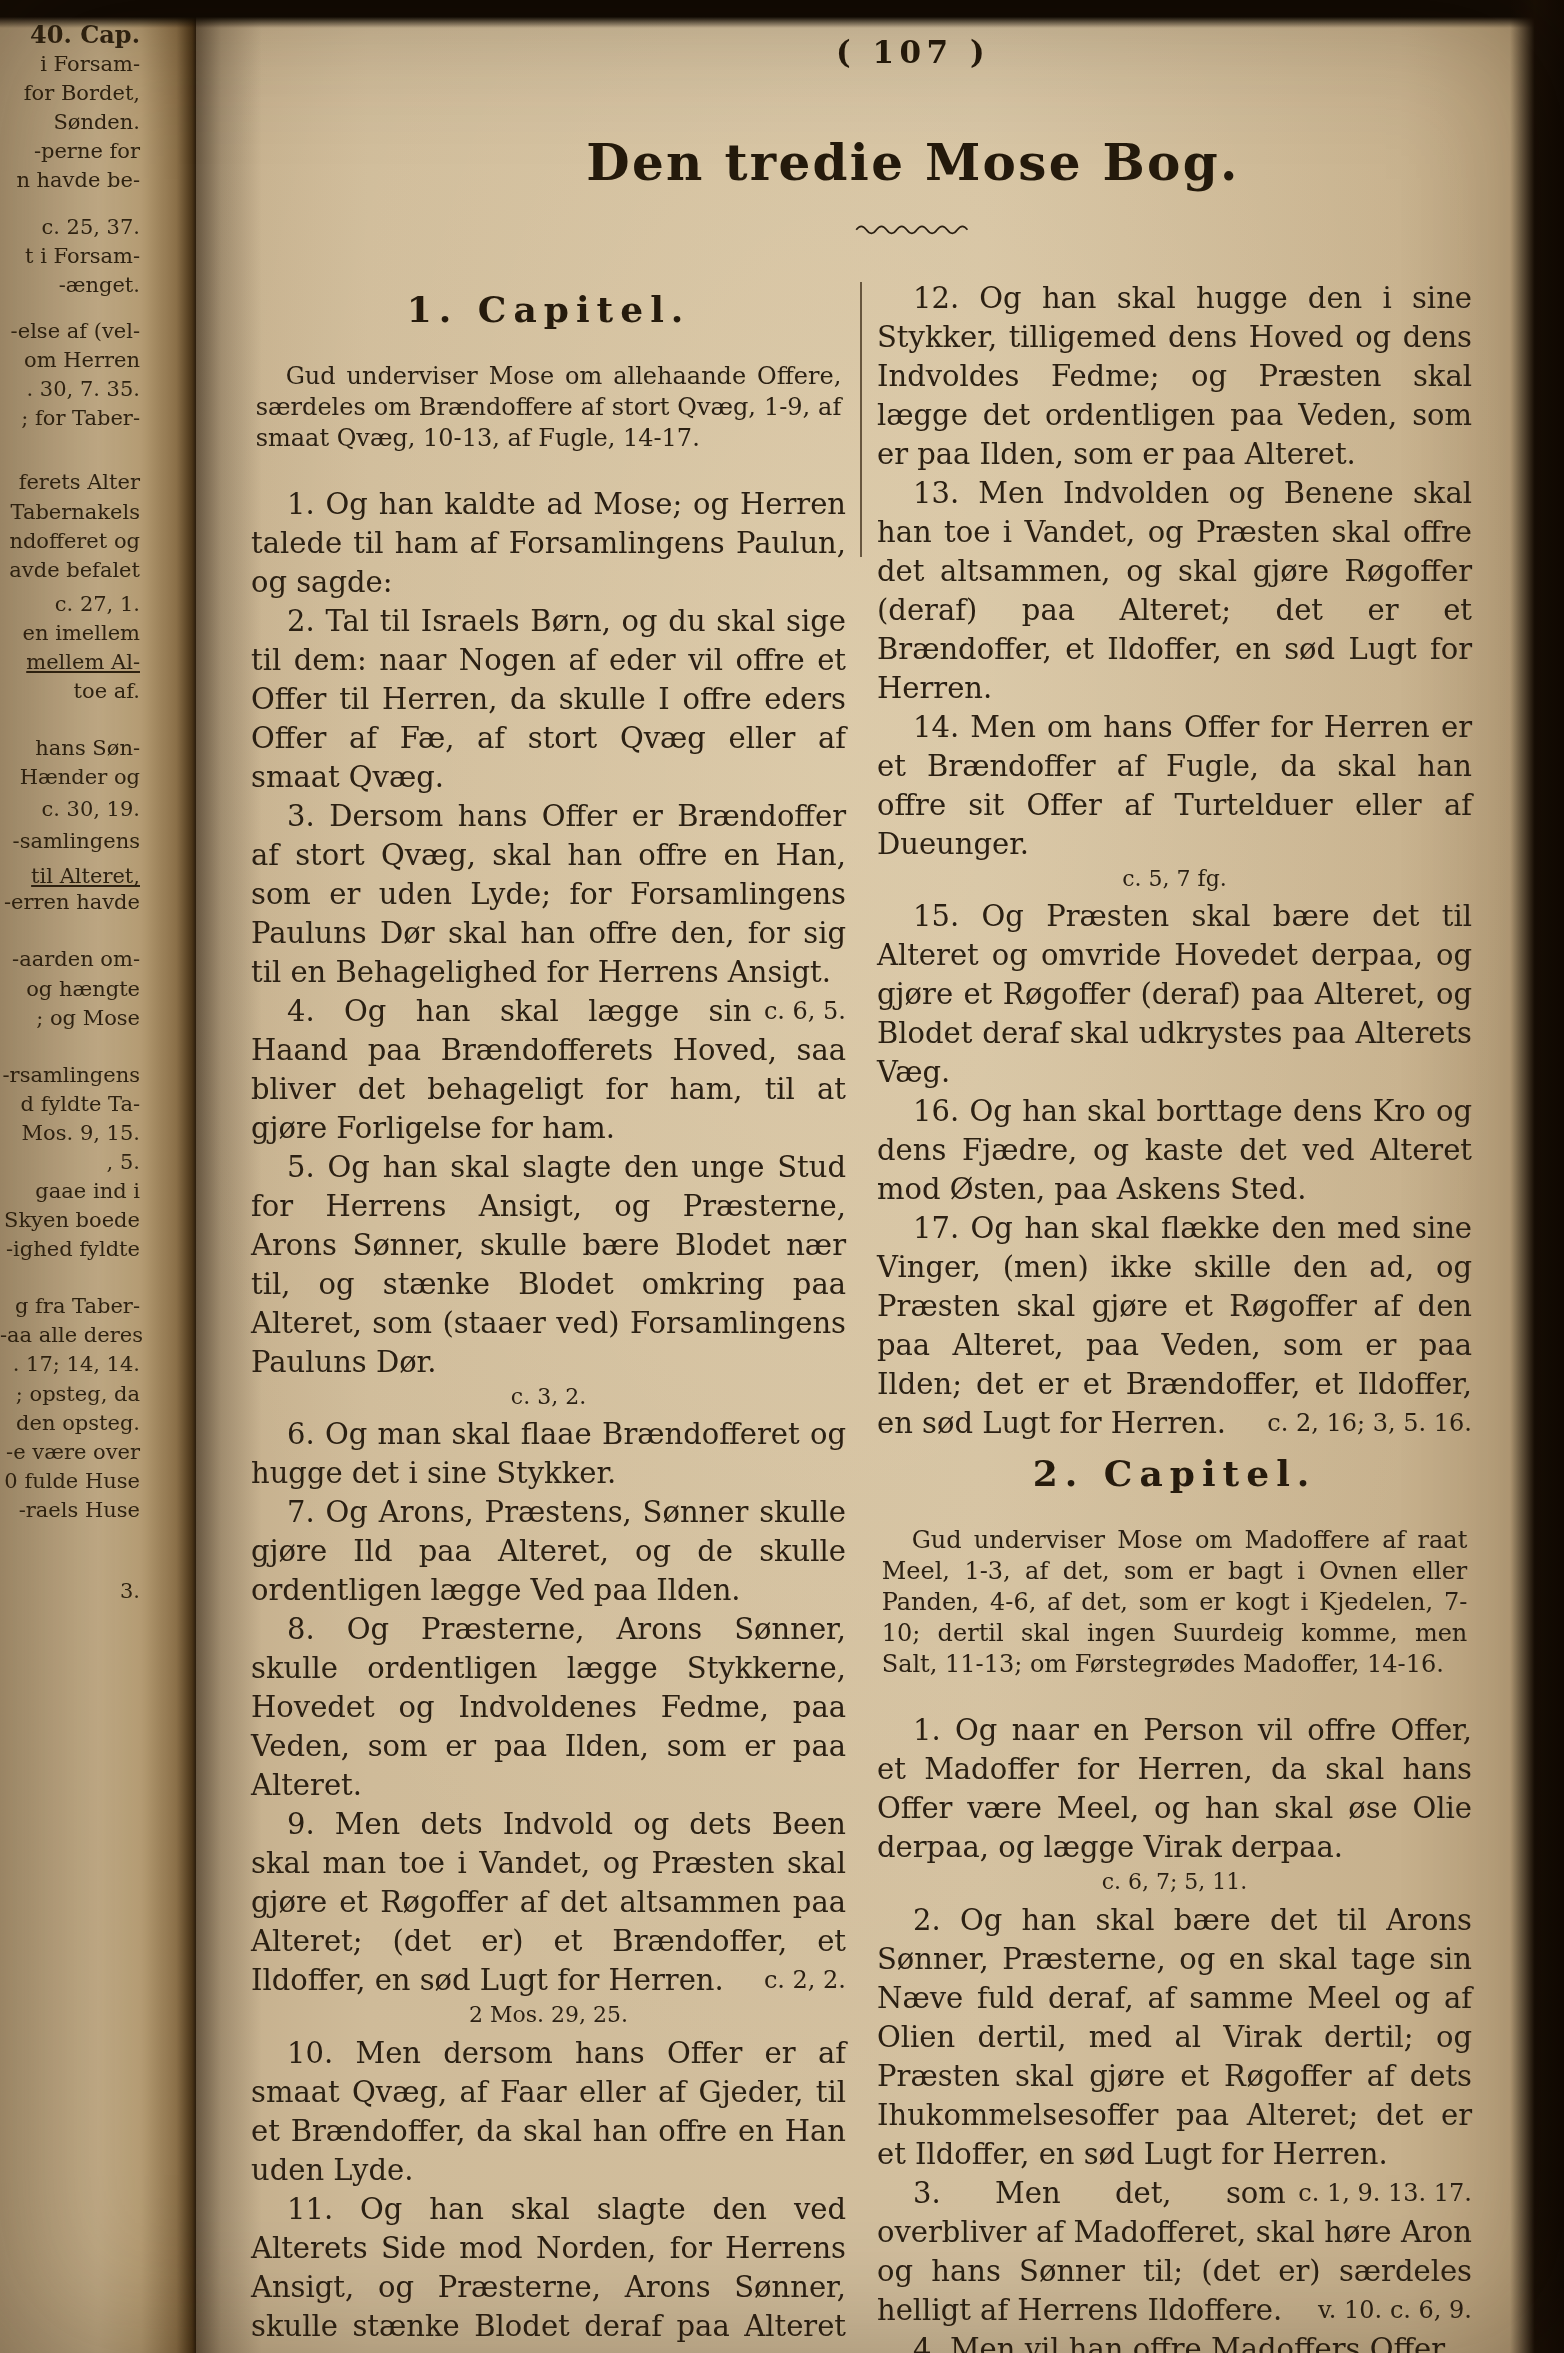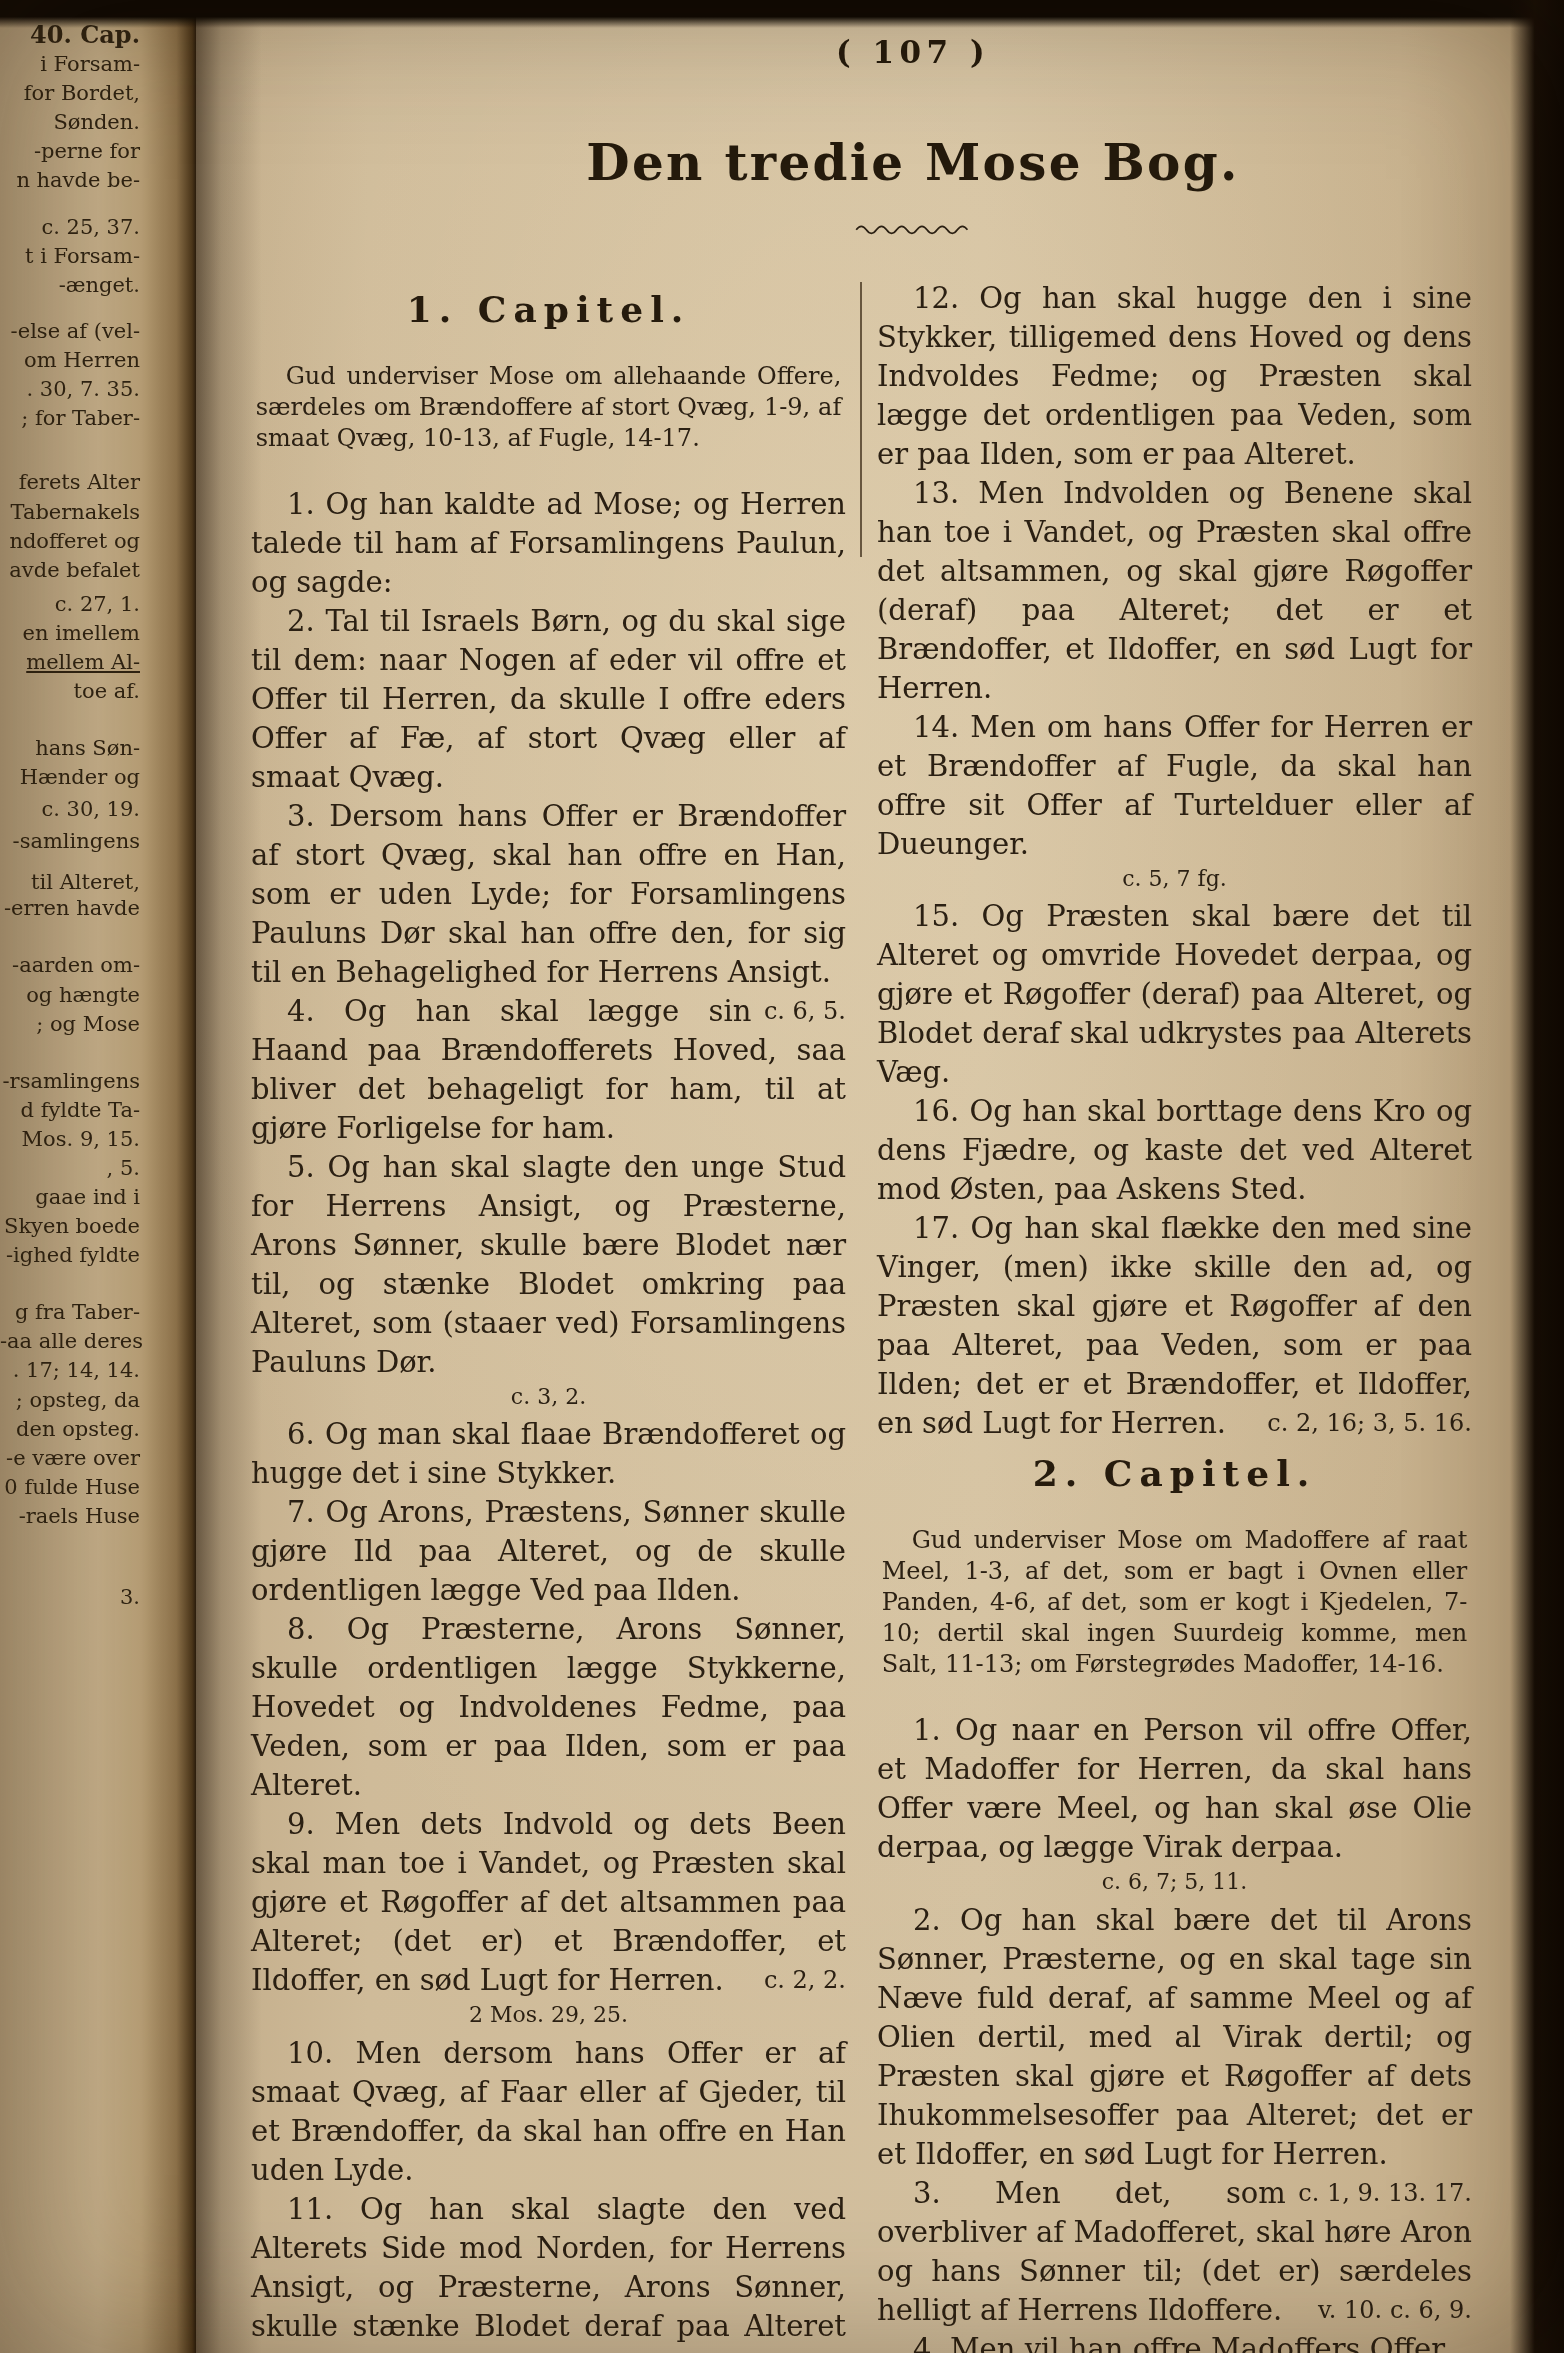--- a/index.html
+++ b/index.html
@@ -111,21 +111,21 @@
       <div class="frag" style="margin-top: 3.1px;">ndofferet og</div>
       <div class="frag" style="margin-top: 3.1px;">avde befalet</div>
       <div class="frag" style="margin-top: 7.8px;">c. 27, 1.</div>
       <div class="frag" style="margin-top: 3.1px;">en imellem</div>
       <div class="frag" style="margin-top: 3.1px; text-decoration: underline;">mellem Al-</div>
       <div class="frag" style="margin-top: 3.1px;">toe af.</div>
       <div class="frag" style="margin-top: 31px;">hans Søn-</div>
       <div class="frag" style="margin-top: 3.1px;">Hænder og</div>
       <div class="frag" style="margin-top: 6.3px;">c. 30, 19.</div>
       <div class="frag" style="margin-top: 6.3px;">-samlingens</div>
-      <div class="frag" style="margin-top: 15px;">til Alteret,</div>
+      <div class="frag" style="margin-top: 9px; text-decoration: underline;">til Alteret,</div>
       <div class="frag" style="margin-top: 0;">-erren havde</div>
       <div class="frag" style="margin-top: 31px;">-aarden om-</div>
       <div class="frag" style="margin-top: 3.1px;">og hængte</div>
       <div class="frag" style="margin-top: 3.1px;">; og Mose</div>
       <div class="frag" style="margin-top: 31px;">-rsamlingens</div>
       <div class="frag" style="margin-top: 3.1px;">d fyldte Ta-</div>
       <div class="frag" style="margin-top: 3.1px;">Mos. 9, 15.</div>
       <div class="frag" style="margin-top: 3.1px;">, 5.</div>
       <div class="frag" style="margin-top: 3.1px;">gaae ind i</div>
       <div class="frag" style="margin-top: 3.1px;">Skyen boede</div>

